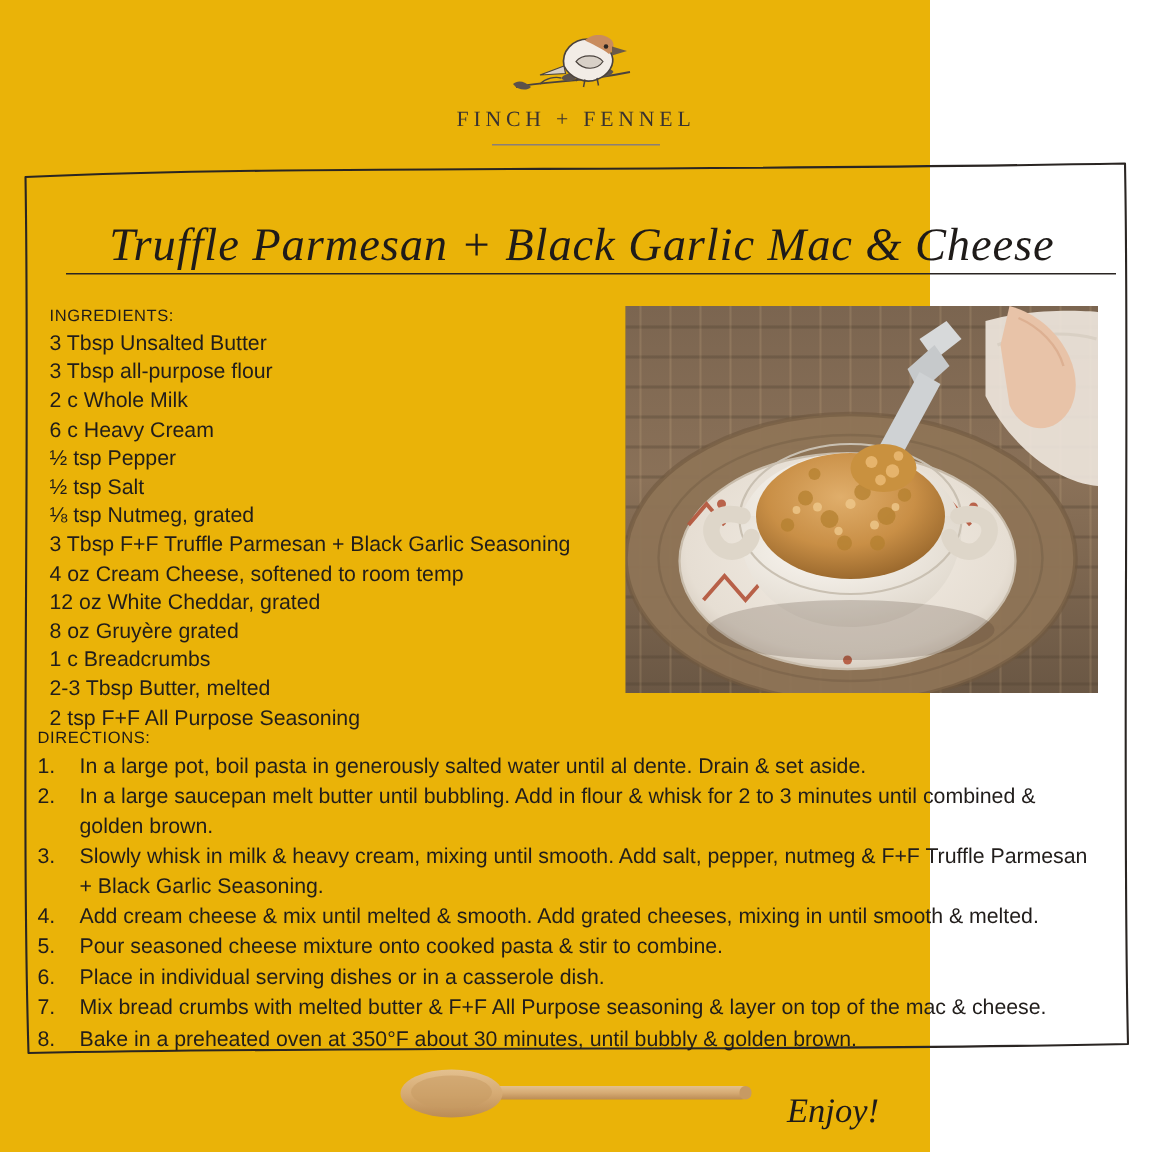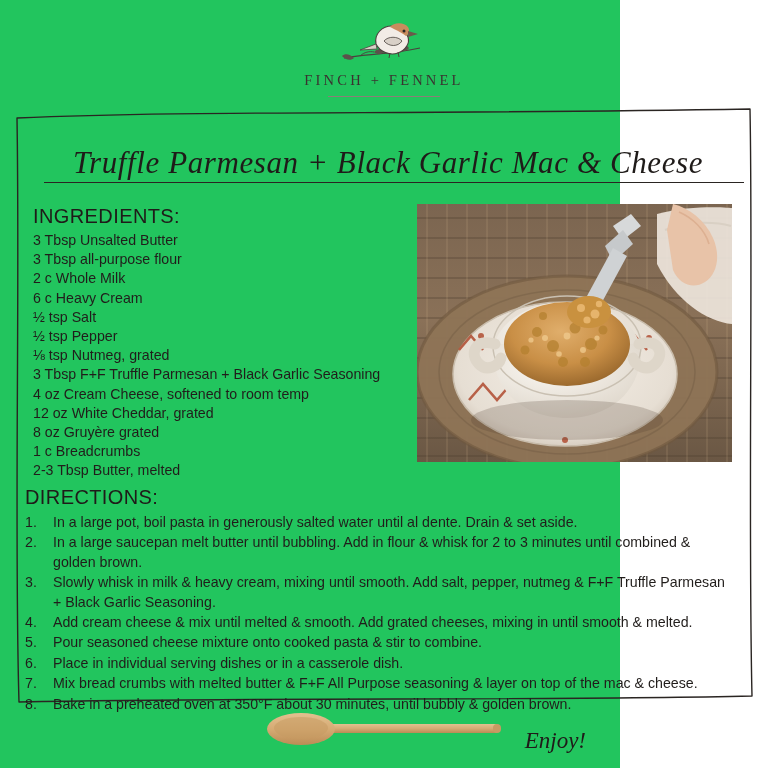--- a/index.html
+++ b/index.html
@@ -10,21 +10,21 @@
     background: #ffffff;
     font-family: "Liberation Sans", sans-serif;
     color: #231f1d;
     overflow: hidden;
   }
 
   .page {
     position: relative;
     width: 620px;
     height: 768px;
-    background: #22c55e;
+    background: #eab308;
   }
 
   
   .brand {
     position: absolute;
     top: 14px;
     left: 0;
     width: 768px;
     text-align: center;
   }
@@ -82,21 +82,21 @@
   }
 
   
   .ingredients {
     position: absolute;
     left: 33px;
     top: 205px;
     width: 400px;
   }
   .section-heading {
-    font-size: 20px;
+    font-size: 11px;
     letter-spacing: 0.4px;
     color: #1f1b19;
     margin-bottom: 3px;
   }
   .ing-list {
     list-style: none;
     margin: 0;
     padding: 0;
   }
   .ing-list li {
@@ -210,29 +210,30 @@
   <div class="recipe-title">Truffle Parmesan + Black Garlic Mac &amp; Cheese</div>
   <div class="title-underline"></div>
 
   <div class="ingredients">
     <div class="section-heading">INGREDIENTS:</div>
     <ul class="ing-list">
       <li>3 Tbsp Unsalted Butter</li>
       <li>3 Tbsp all-purpose flour</li>
       <li>2 c Whole Milk</li>
       <li>6 c Heavy Cream</li>
+      <li>½ tsp Pepper</li>
       <li>½ tsp Salt</li>
-      <li>½ tsp Pepper</li>
       <li>⅛ tsp Nutmeg, grated</li>
       <li>3 Tbsp F+F Truffle Parmesan + Black Garlic Seasoning</li>
       <li>4 oz Cream Cheese, softened to room temp</li>
       <li>12 oz White Cheddar, grated</li>
       <li>8 oz Gruyère grated</li>
       <li>1 c Breadcrumbs</li>
       <li>2-3 Tbsp Butter, melted</li>
+      <li>2 tsp F+F All Purpose Seasoning</li>
     </ul>
   </div>
 
   <div class="photo">
     <svg width="315" height="258" viewBox="0 0 315 258">
       <defs>
         <linearGradient id="bg" x1="0" y1="0" x2="0" y2="1">
           <stop offset="0%" stop-color="#7b6550"></stop>
           <stop offset="45%" stop-color="#8a7158"></stop>
           <stop offset="100%" stop-color="#6a5744"></stop>

